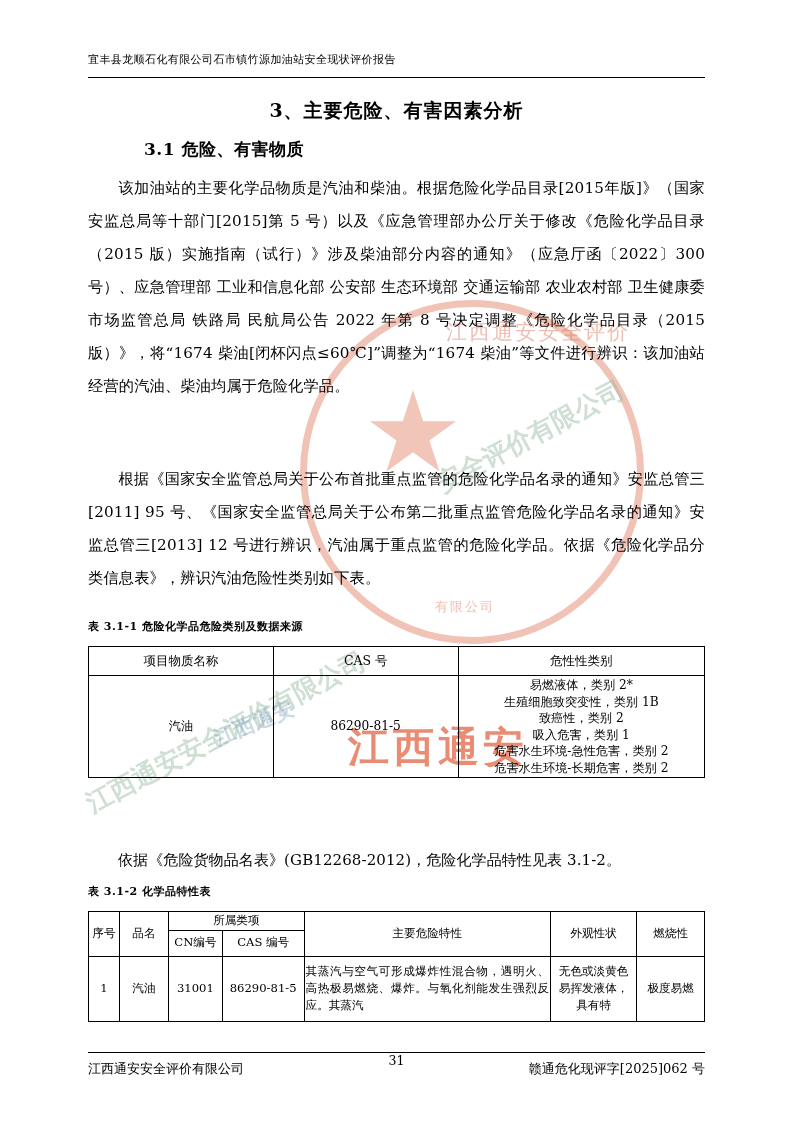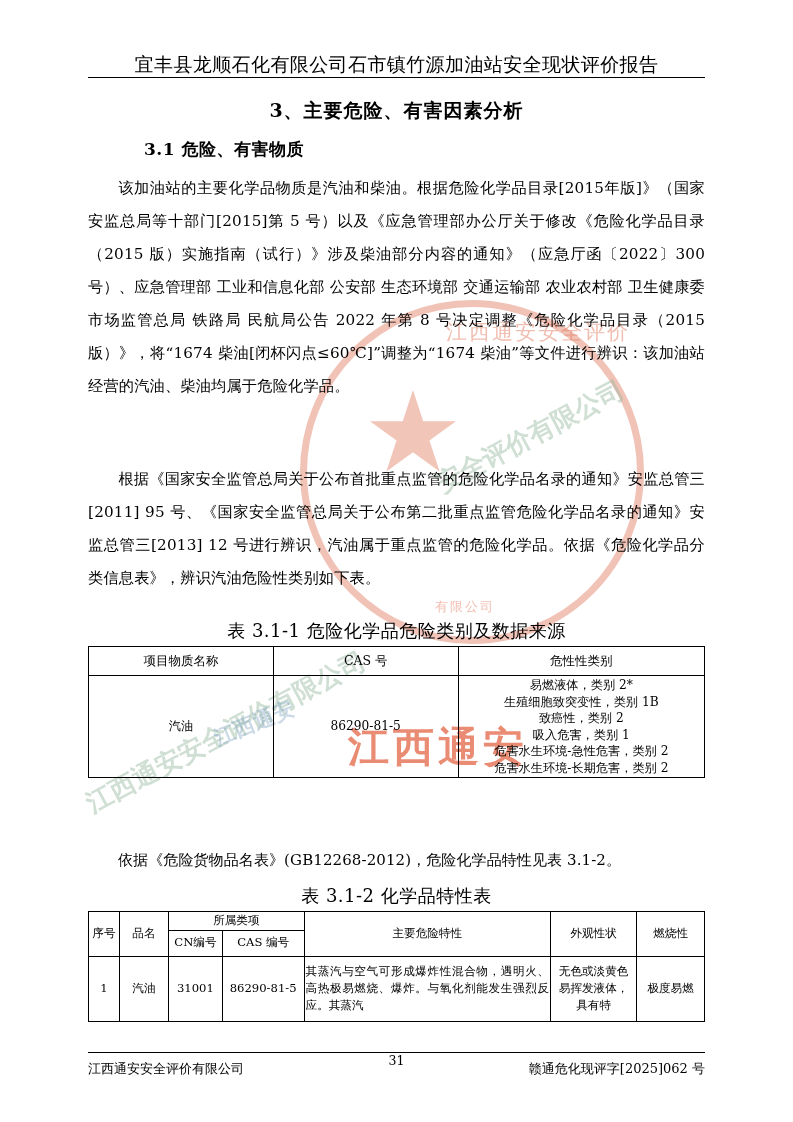--- a/index.html
+++ b/index.html
@@ -24,22 +24,22 @@
     width: 617px;
     height: 1122px;
   }
 
   
   .doc-header {
     position: absolute;
     top: 52px;
     left: 0;
     width: 617px;
-    text-align: center;
-    font-size: 19px;
+    text-align: left;
+    font-size: 11px;
     letter-spacing: 0.4px;
     font-family: "DejaVu Serif", "Liberation Serif", serif;
   }
   .header-rule {
     position: absolute;
     top: 77px;
     left: 0;
     width: 617px;
     border-bottom: 1.3px solid #000;
   }
@@ -77,23 +77,22 @@
     letter-spacing: 0.2px;
   }
   #p1 { top: 172px; }
   #p2 { top: 463px; }
 
   
   .tbl-caption {
     position: absolute;
     left: 0;
     width: 617px;
-    text-align: center;
-    font-size: 18px;
-    font-weight: normal;
+    font-size: 11px;
+    font-weight: bold;
     letter-spacing: 0.5px;
   }
   #cap1 { top: 619px; }
   #cap2 { top: 884px; }
 
   
   table.doc {
     position: absolute;
     border-collapse: collapse;
     font-family: "DejaVu Serif", "Liberation Serif", serif;

